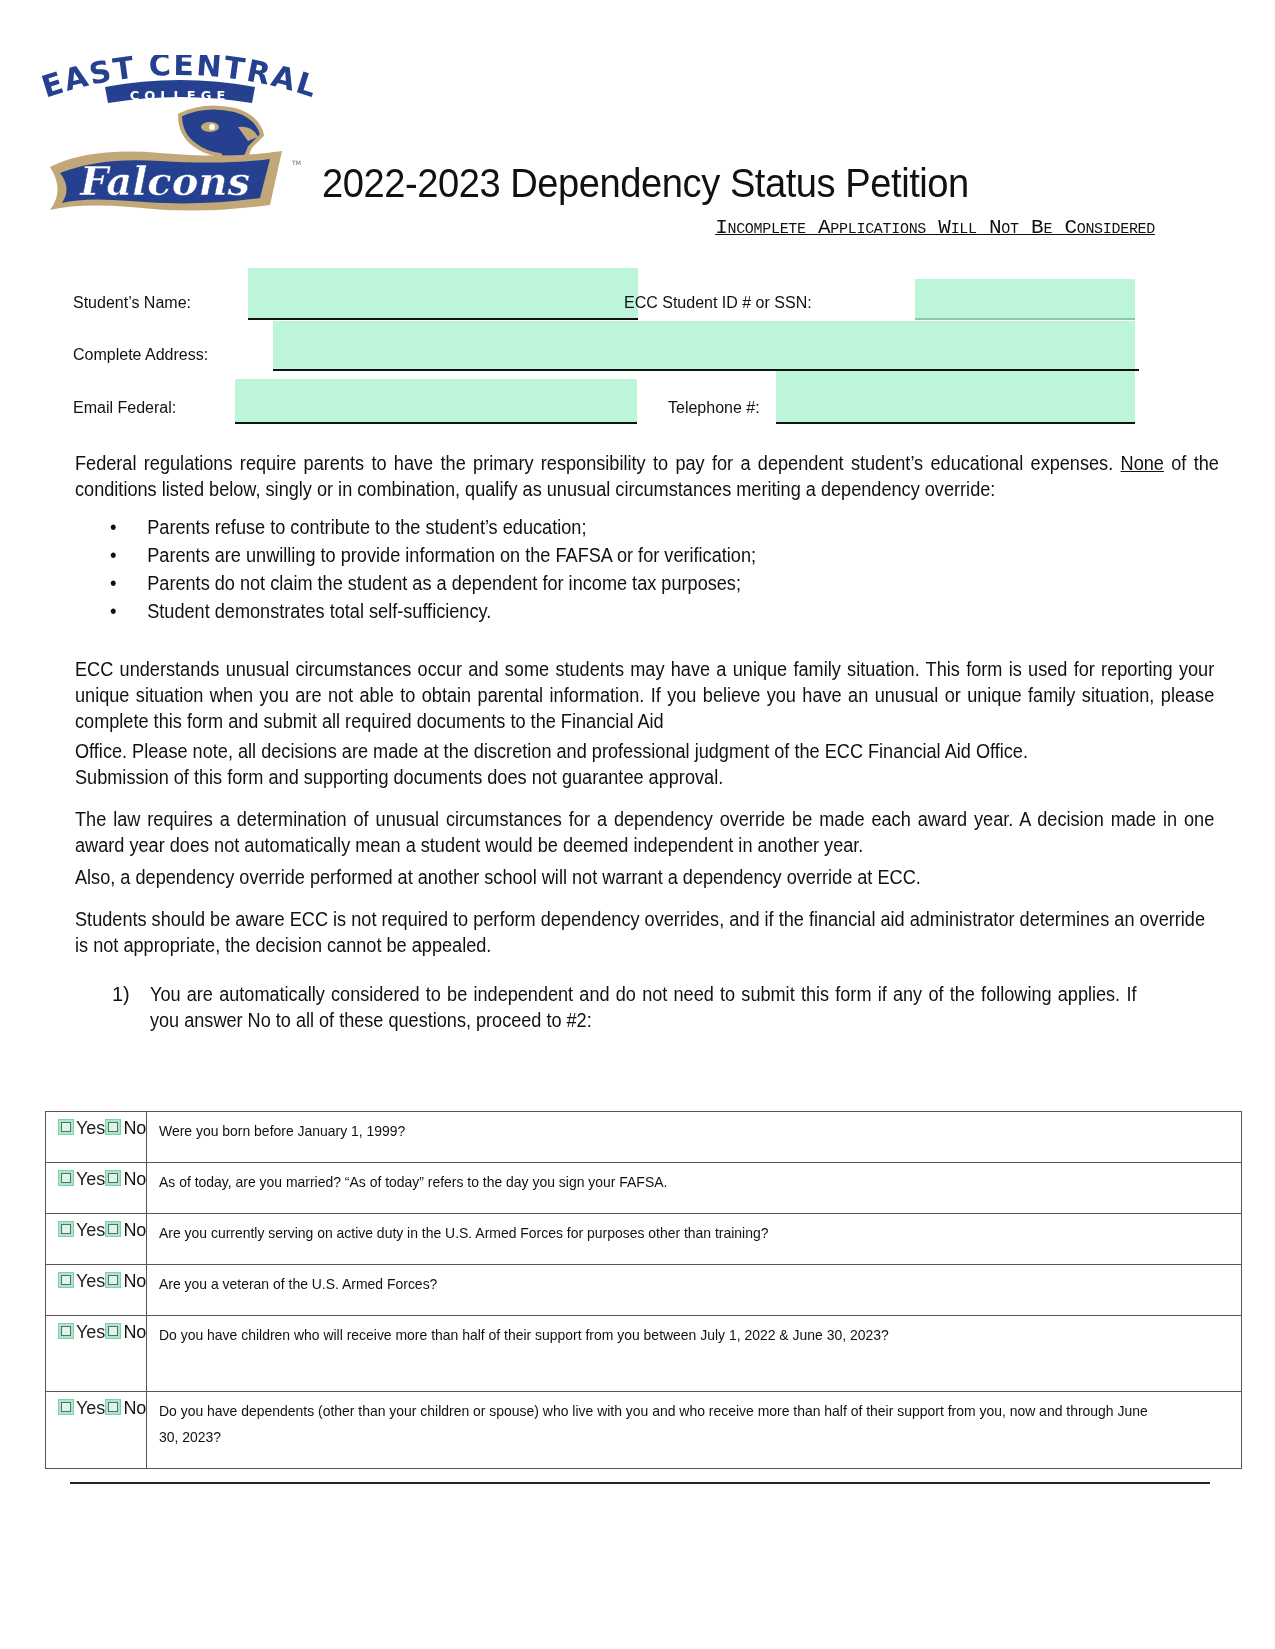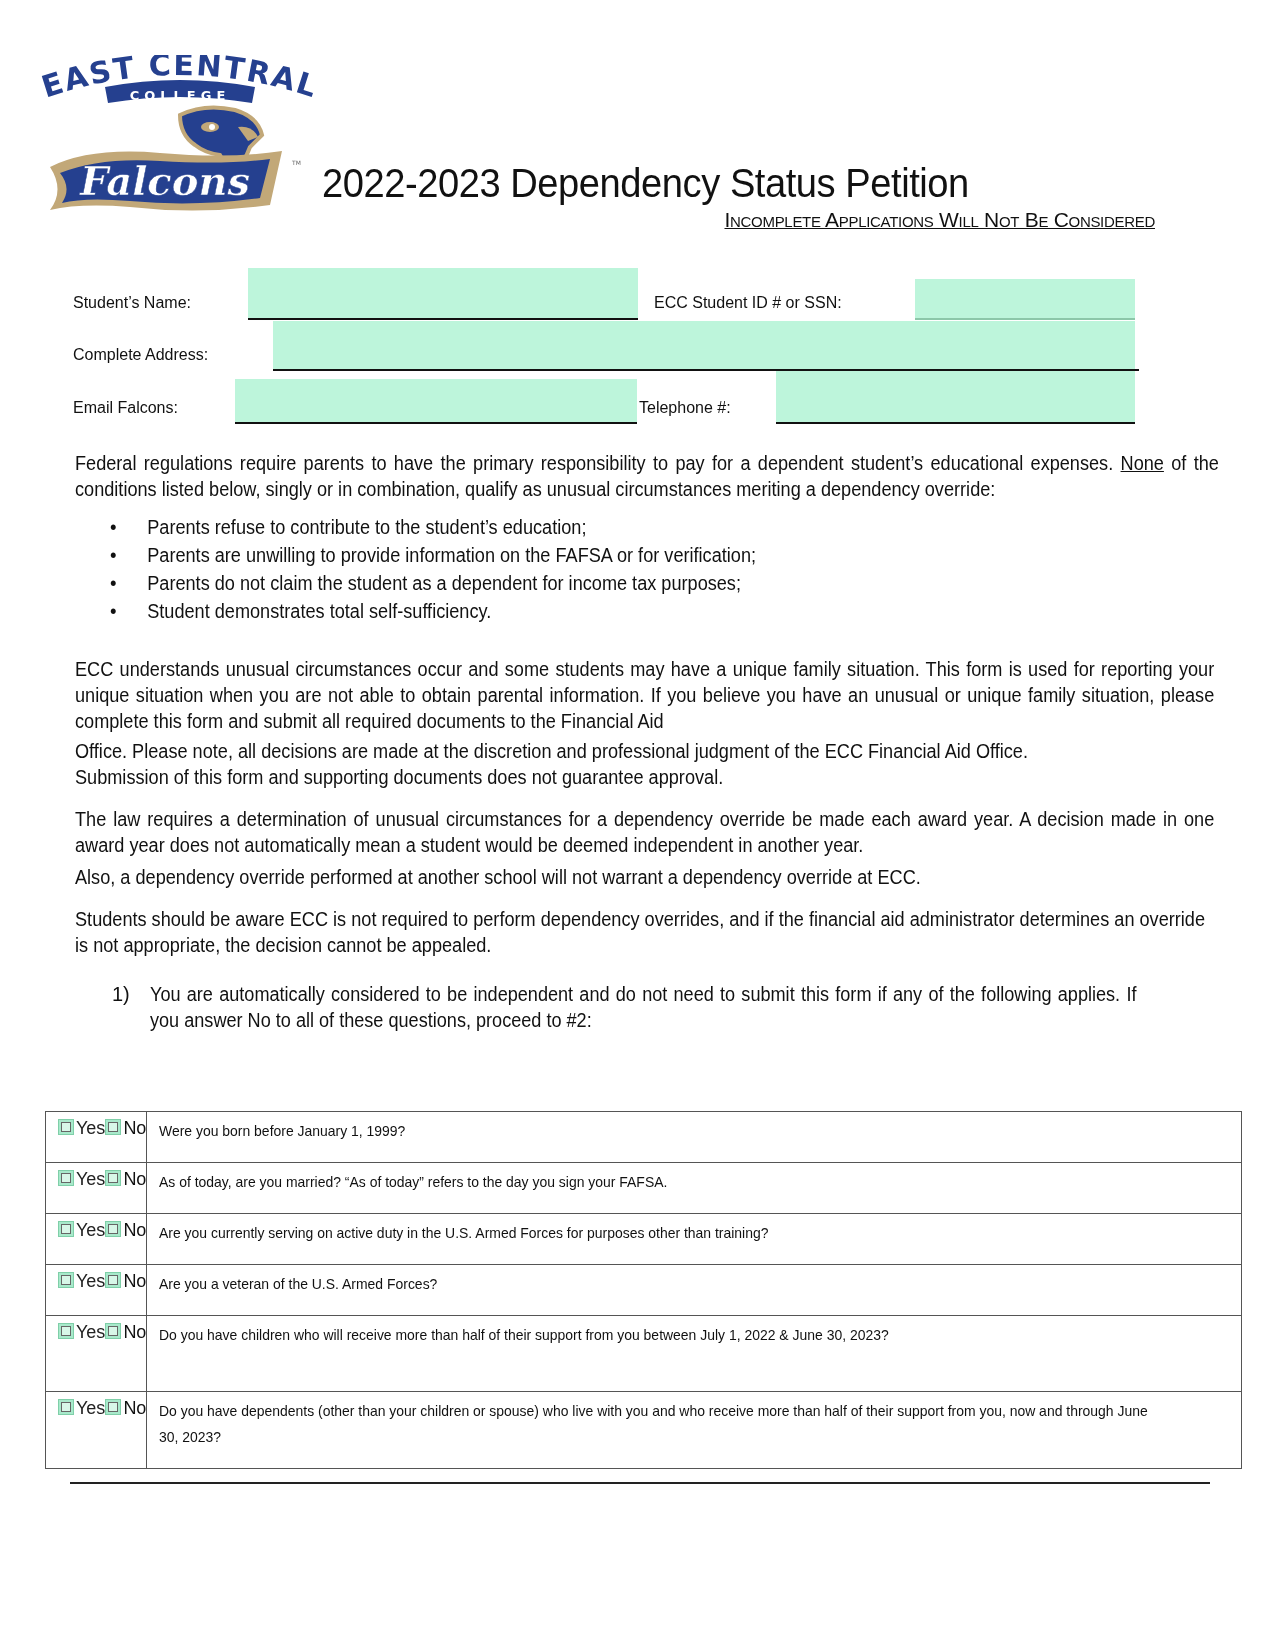--- a/index.html
+++ b/index.html
@@ -4,21 +4,21 @@
 <style>
   html, body { margin: 0; padding: 0; background: #ffffff; }
   body { width: 1275px; height: 1649px; position: relative; overflow: hidden;
          font-family: "Liberation Sans", sans-serif; color: #111; }
   .abs { position: absolute; }
 
   
   .logo { left: 30px; top: 55px; width: 300px; height: 160px; }
 
   .title { left: 322px; top: 160px; font-size: 41px; letter-spacing: -0.5px; color: #111; transform: scaleX(0.93); transform-origin: left top; white-space: nowrap; }
-  .subtitle { right: 120px; top: 208px; font-size: 19px; text-decoration: underline; white-space: nowrap; letter-spacing: -0.3px; }
+  .subtitle { right: 120px; top: 216px; font-size: 19px; text-decoration: underline; white-space: nowrap; letter-spacing: -0.3px; font-family: Liberation Mono, monospace; }
 
   
   .field-label { font-size: 16px; white-space: nowrap; color: #111; }
   .field { background: #bdf5db; }
   .uline { border-bottom: 2px solid #111; }
   .uline-light { border-bottom: 2px solid #8cc7a9; }
 
   .body-text { left: 75px; width: 1135px; font-size: 19.5px; line-height: 26px; transform: scaleX(0.93); transform-origin: left top; width: 1220px; }
   .justify { text-align: justify; text-align-last: auto; }
   .bullets { left: 110px; font-size: 19.5px; line-height: 28px; transform: scaleX(0.93); transform-origin: left top; }
@@ -62,31 +62,31 @@
     <text x="262" y="110" font-family="DejaVu Sans, sans-serif" font-size="6" fill="#666">TM</text>
   </svg>
 </div>
 
 <div class="abs title">2022-2023 Dependency Status Petition</div>
 <div class="abs subtitle"><span style="font-variant: small-caps; font-size: 21px;">Incomplete Applications Will Not Be Considered</span></div>
 
 <div class="abs field-label" style="left:73px; top:294px;">Student’s Name:</div>
 <div class="abs field uline" style="left:248px; top:268px; width:390px; height:50px;"><span></span></div>
 
-<div class="abs field-label" style="left:654px; top:294px;">ECC Student ID # or SSN:</div>
+<div class="abs field-label" style="left:624px; top:294px;">ECC Student ID # or SSN:</div>
 <div class="abs field uline-light" style="left:915px; top:279px; width:220px; height:39px;"><span></span></div>
 
 <div class="abs field-label" style="left:73px; top:346px;">Complete Address:</div>
 <div class="abs field" style="left:273px; top:321px; width:862px; height:48px;"><span></span></div>
 <div class="abs uline" style="left:273px; top:369px; width:866px; height:0;"></div>
 
-<div class="abs field-label" style="left:73px; top:399px;">Email Falcons:</div>
+<div class="abs field-label" style="left:73px; top:399px;">Email Federal:</div>
 <div class="abs field uline" style="left:235px; top:379px; width:402px; height:43px;"><span></span></div>
 
-<div class="abs field-label" style="left:639px; top:399px;">Telephone #:</div>
+<div class="abs field-label" style="left:668px; top:399px;">Telephone #:</div>
 <div class="abs field uline" style="left:776px; top:371px; width:359px; height:51px;"><span></span></div>
 
 <div class="abs body-text justify" style="top:450px; width:1230px;">
   <span>Federal regulations require parents to have the primary responsibility to pay for a dependent student’s educational expenses.</span>
   <span style="text-decoration:underline;">None</span><span> of the conditions listed below, singly or in combination, qualify as unusual circumstances meriting a dependency override:</span>
 </div>
 
 <ul class="abs bullets" style="top:513px; margin:0; padding:0;">
   <li>Parents refuse to contribute to the student’s education;</li>
   <li>Parents are unwilling to provide information on the FAFSA or for verification;</li>

